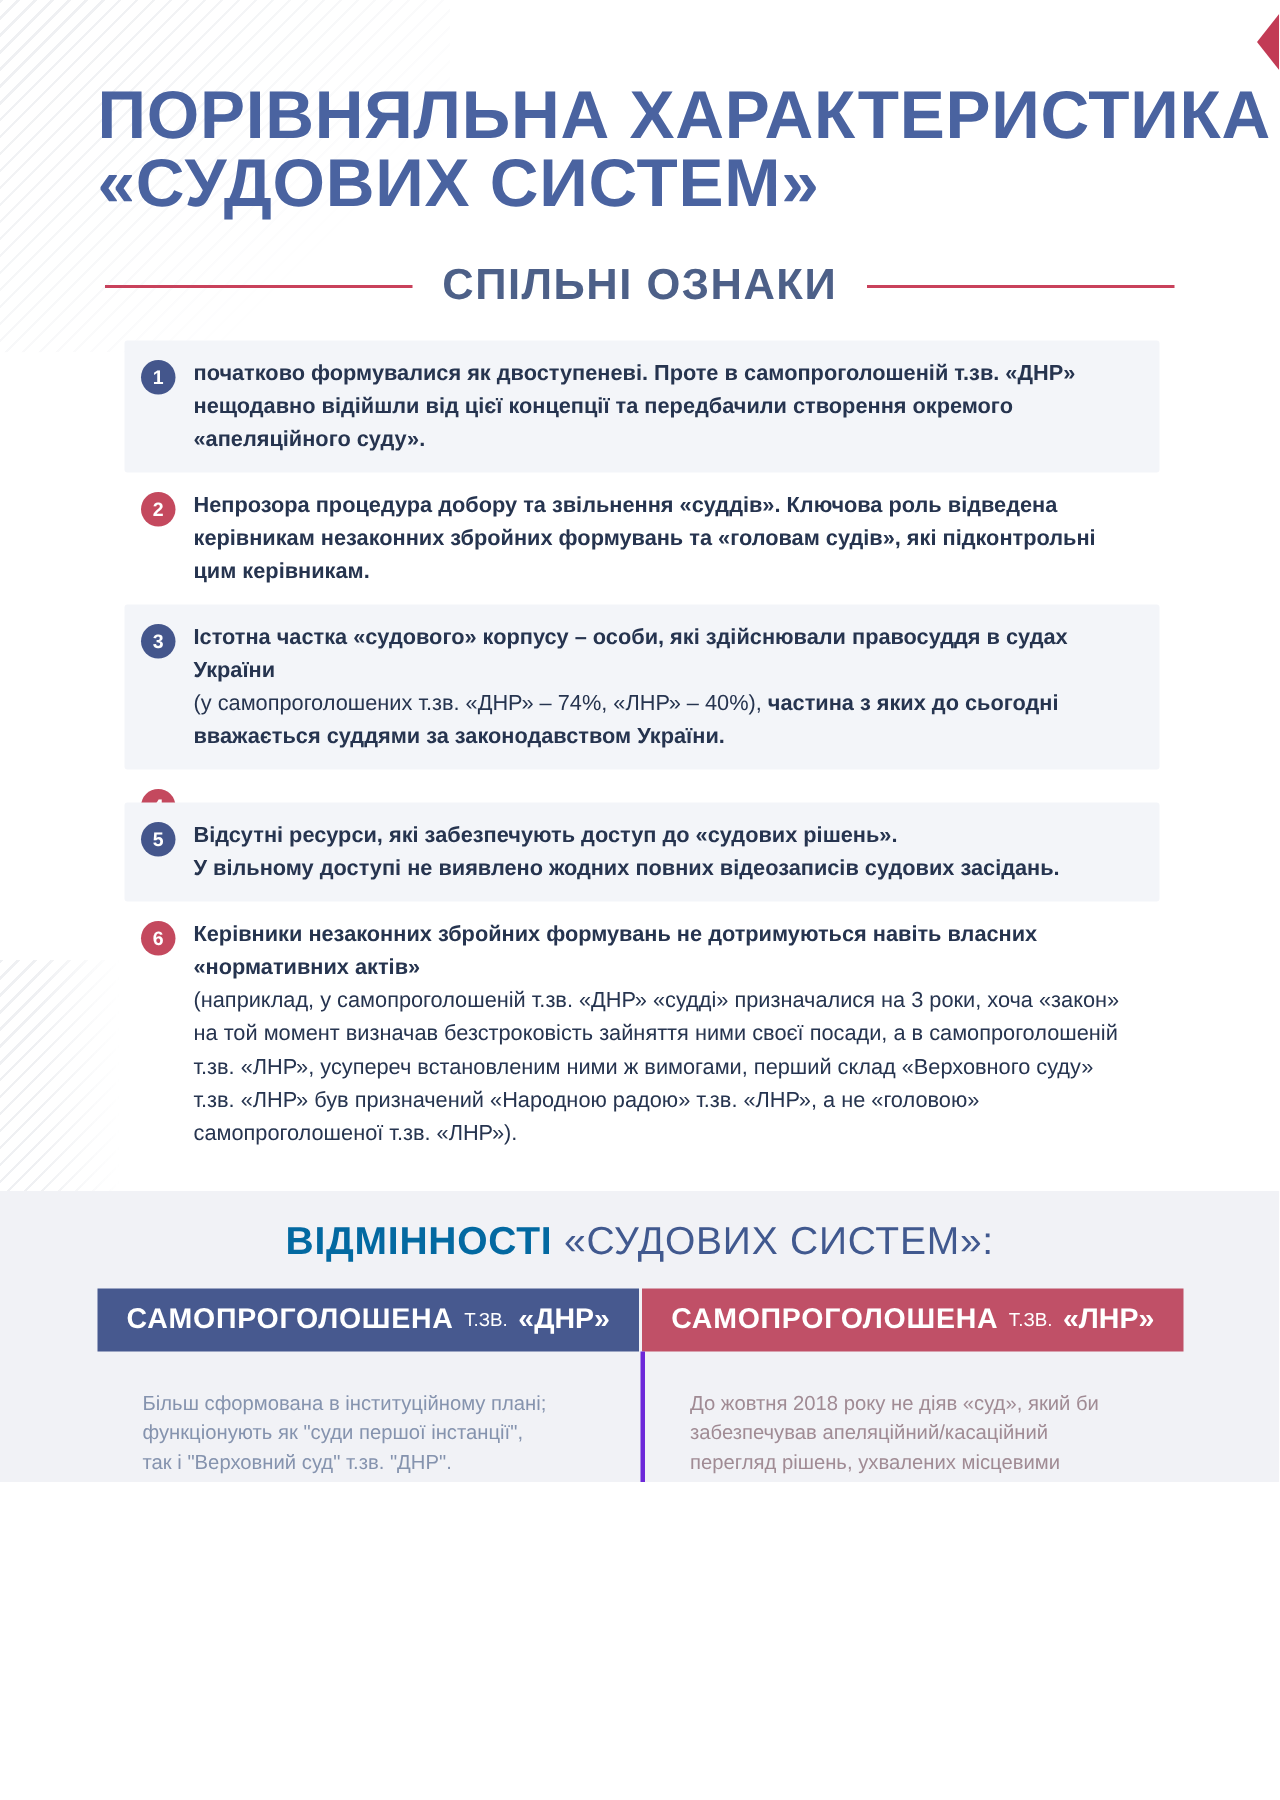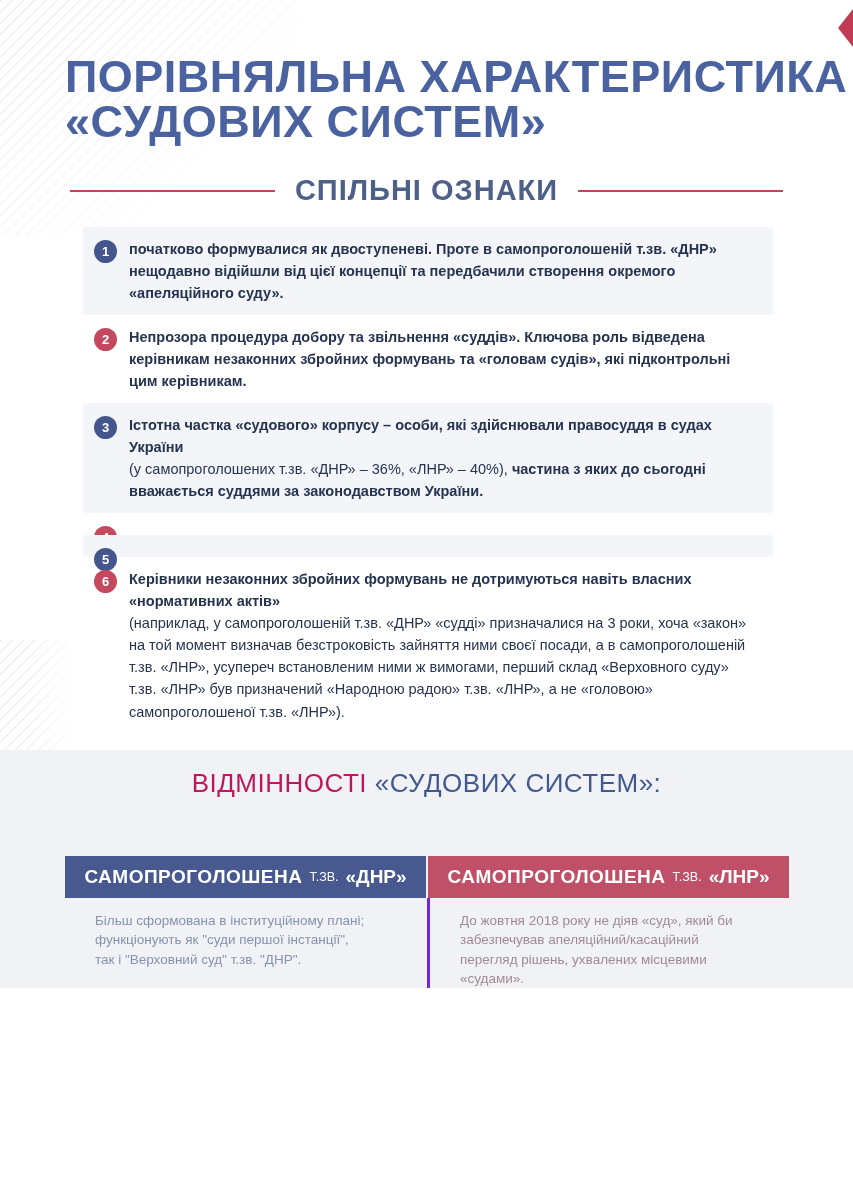--- a/index.html
+++ b/index.html
@@ -58,36 +58,36 @@
     position:absolute; left:11px; top:13px; width:23px; height:23px; border-radius:50%;
     color:#ffffff; font-size:13px; font-weight:700; display:flex;
     align-items:center; justify-content:center;
   }
   .badge.blue { background:#44568c; }
   .badge.red  { background:#c4495e; }
 
   
   .diff-section { position:relative; margin-top:16px; background:#f1f2f6; padding:18px 0 24px 0; }
   .diff-title { text-align:center; font-size:26px; letter-spacing:0.5px; }
-  .diff-title .light { font-weight:400; color:#be185d; }
+  .diff-title .light { font-weight:700; color:#0369a1; }
   .diff-title .strong { font-weight:400; color:#41598f; }
   .table { margin:16px 64px 0 65px; }
   .thead { display:grid; grid-template-columns:1fr 1fr; column-gap:2px; }
   .thcell {
     height:42px; display:flex; align-items:center; justify-content:center; gap:7px;
-    color:#ffffff; white-space:nowrap;margin-top:41px;
+    color:#ffffff; white-space:nowrap;
   }
   .thcell.blue { background:#47598f; }
   .thcell.red  { background:#c05067; }
   .th-main { font-size:19px; font-weight:700; letter-spacing:0.5px; }
   .th-small { font-size:12.5px; font-weight:400; }
   .th-abbr { font-size:19px; font-weight:800; }
   .trow { display:grid; grid-template-columns:1fr 1fr; }
   .trow.alt { background:#f4f6f9; }
-  .tcell { padding:13px 22px 15px 30px; font-size:13.5px; line-height:1.45; white-space:pre-line; }
+  .tcell { padding:25px 22px 15px 30px; font-size:13.5px; line-height:1.45; white-space:pre-line; }
   .tcell.left  { color:#8593ae; }
   .tcell.right { color:#a08b94; border-left:3px solid #6d28d9; }
 </style>
 </head>
 <body>
 
 <div class="page">
   <div class="hatch hatch-tl"></div>
   <div class="hatch hatch-left"></div>
   <div class="hatch hatch-br"></div>
@@ -105,23 +105,24 @@
   <div class="common-head">
     <div class="line"></div>
     <div class="common-title">СПІЛЬНІ ОЗНАКИ</div>
     <div class="line"></div>
   </div>
 
   <div class="items">
       <div class="item shaded"><span class="badge blue">1</span><span>початково формувалися як двоступеневі. Проте в самопроголошеній т.зв. «ДНР» нещодавно відійшли від цієї концепції та передбачили створення окремого «апеляційного суду».</span></div>
       <div class="item"><span class="badge red">2</span><span>Непрозора процедура добору та звільнення «суддів». Ключова роль відведена керівникам незаконних збройних формувань та «головам судів», які підконтрольні цим керівникам.</span></div>
       <div class="item shaded"><span class="badge blue">3</span><span>Істотна частка «судового» корпусу – особи, які здійснювали правосуддя в судах України
-</span><span class="light">(у самопроголошених т.зв. «ДНР» – 36%, «ЛНР» – 40%), </span><span>частина з яких до сьогодні вважається суддями за законодавством України.</span></div>
+</span><span class="light">(у самопроголошених т.зв. «ДНР» – 74%, «ЛНР» – 40%), </span><span>частина з яких до сьогодні вважається суддями за законодавством України.</span></div>
       <div class="item"><span class="badge red">4</span></div>
-      <div class="item shaded"><span class="badge blue">5</span></div>
+      <div class="item shaded"><span class="badge blue">5</span><span>Відсутні ресурси, які забезпечують доступ до «судових рішень».
+У вільному доступі не виявлено жодних повних відеозаписів судових засідань.</span></div>
       <div class="item"><span class="badge red">6</span><span>Керівники незаконних збройних формувань не дотримуються навіть власних «нормативних актів»
 </span><span class="light">(наприклад, у самопроголошеній т.зв. «ДНР» «судді» призначалися на 3 роки, хоча «закон» на той момент визначав безстроковість зайняття ними своєї посади, а в самопроголошеній т.зв. «ЛНР», усупереч встановленим ними ж вимогами, перший склад «Верховного суду» т.зв. «ЛНР» був призначений «Народною радою» т.зв. «ЛНР», а не «головою» самопроголошеної т.зв. «ЛНР»).</span></div>
     </div>
 
   <div class="diff-section">
     <div class="diff-title">
       <span class="light">ВІДМІННОСТІ </span><span class="strong">«СУДОВИХ СИСТЕМ»:</span>
     </div>
     <div class="table">
       <div class="thead">

